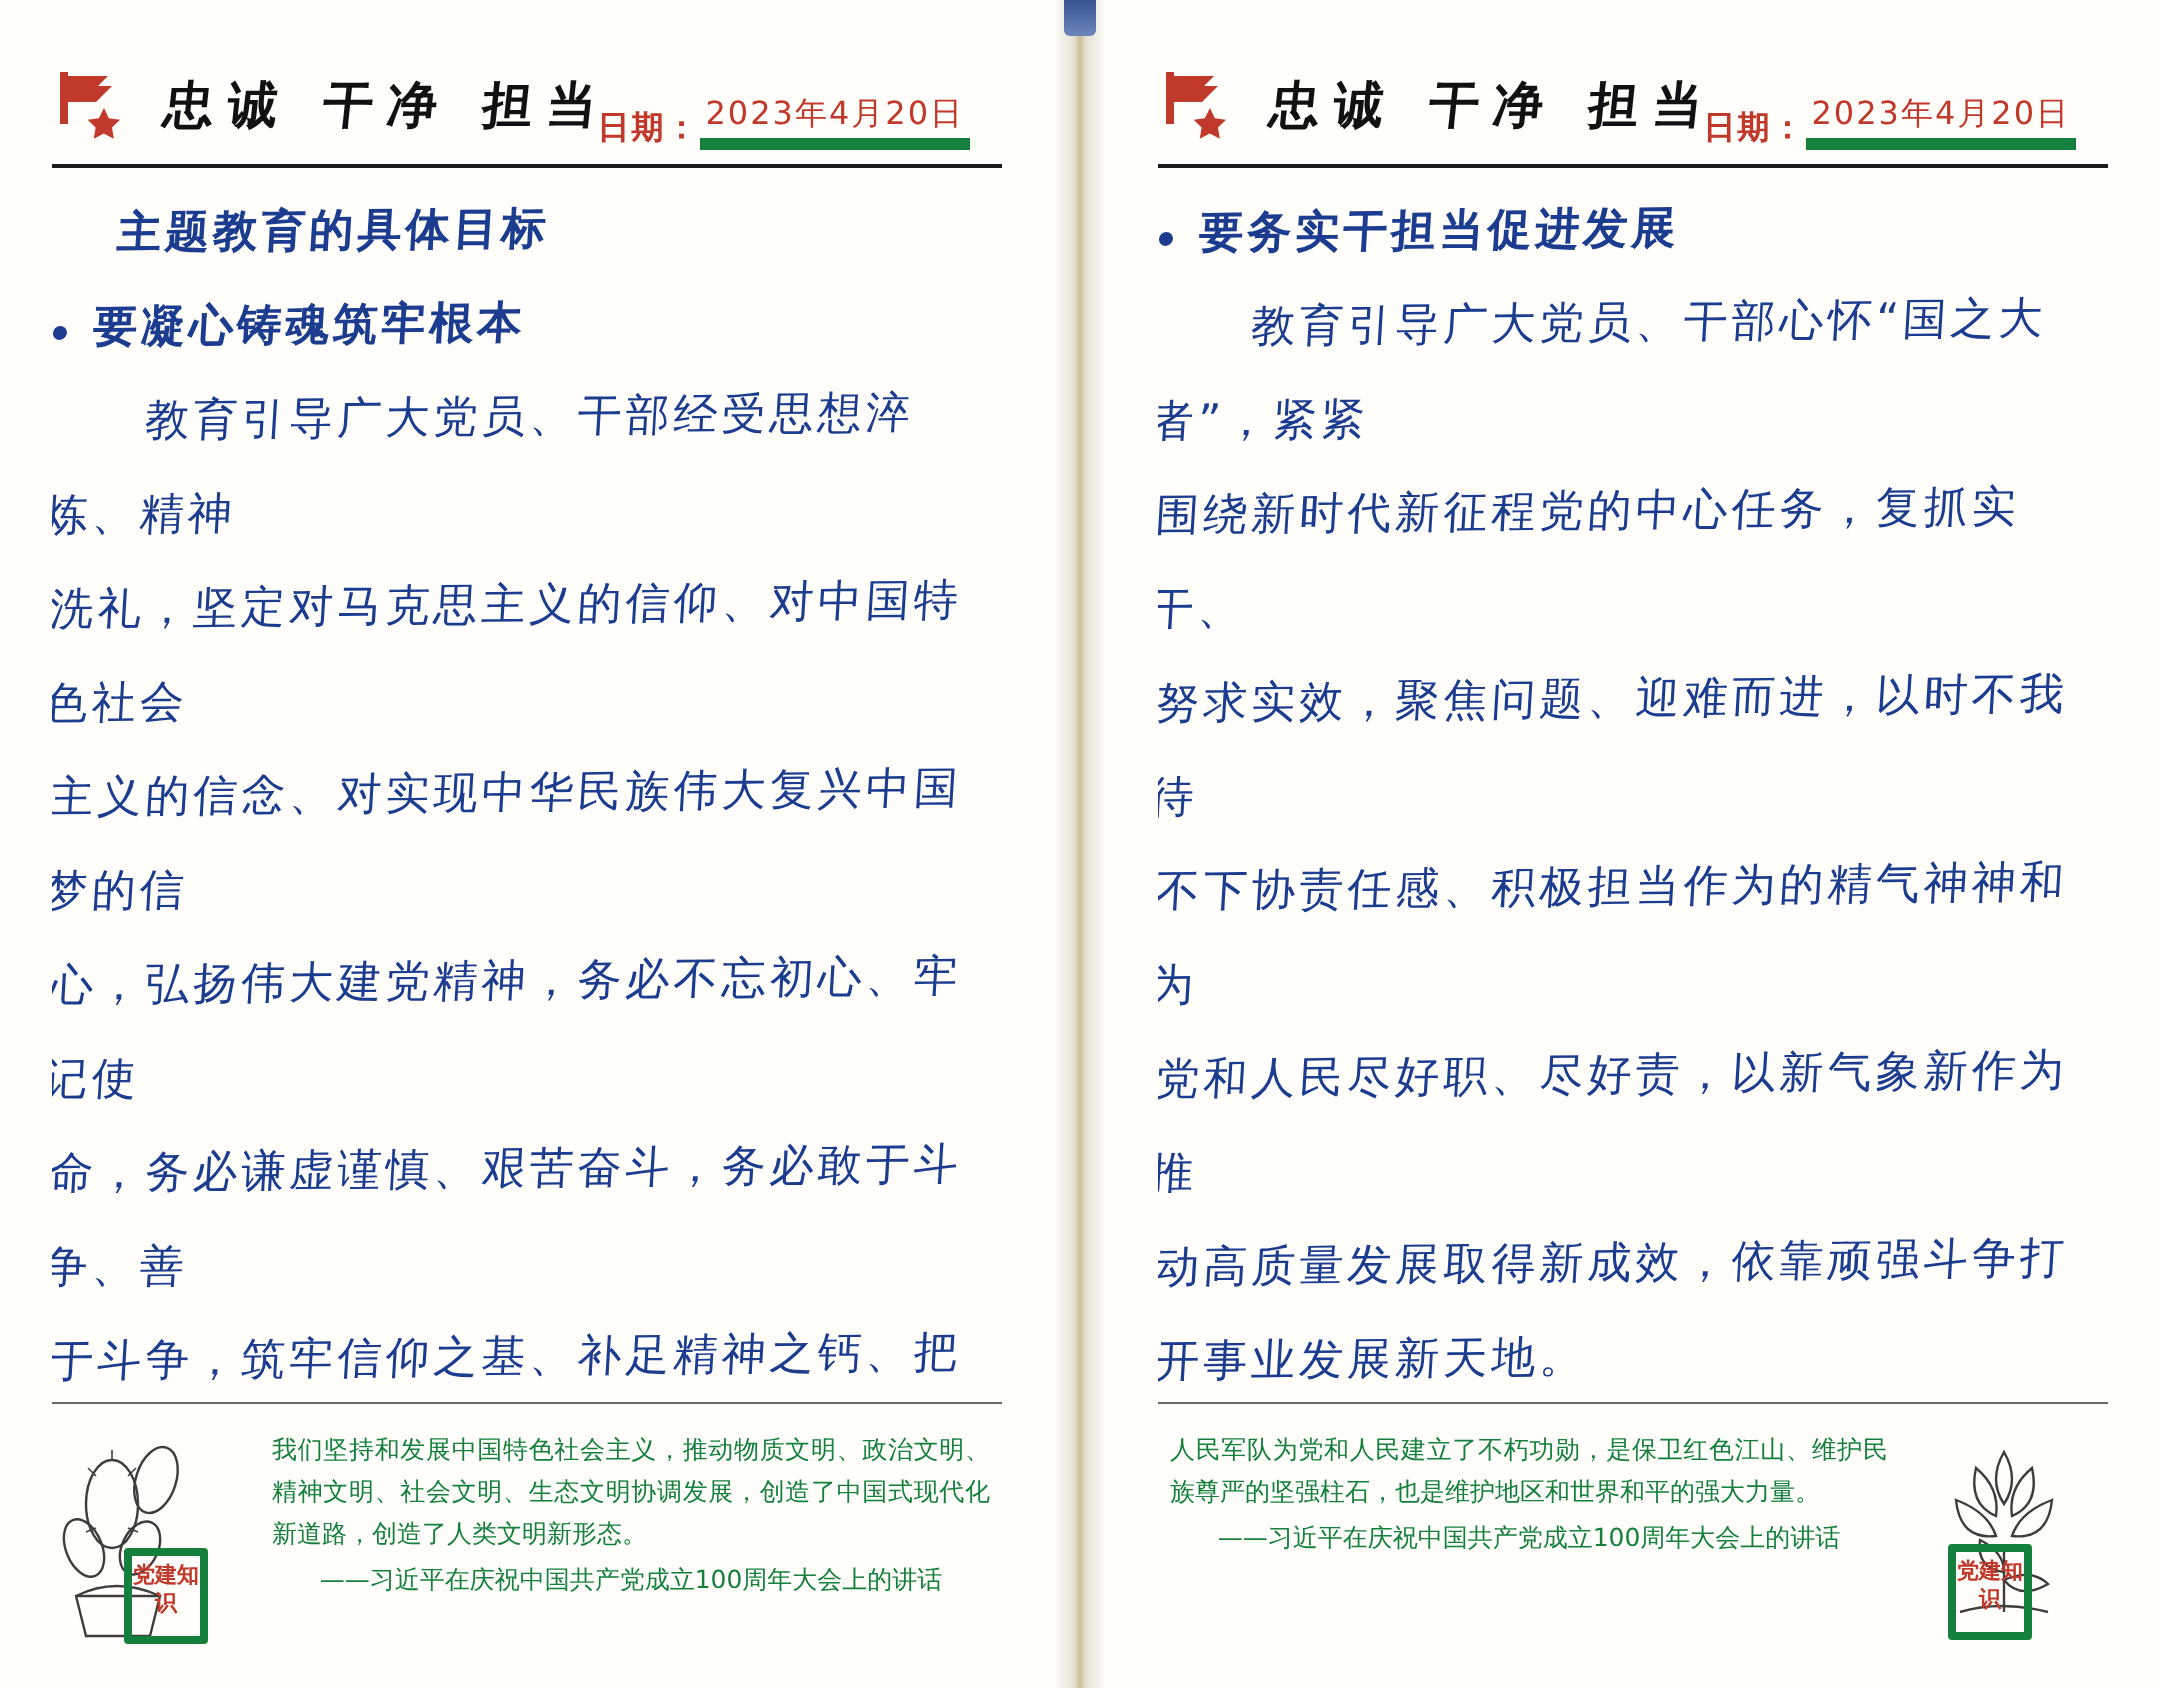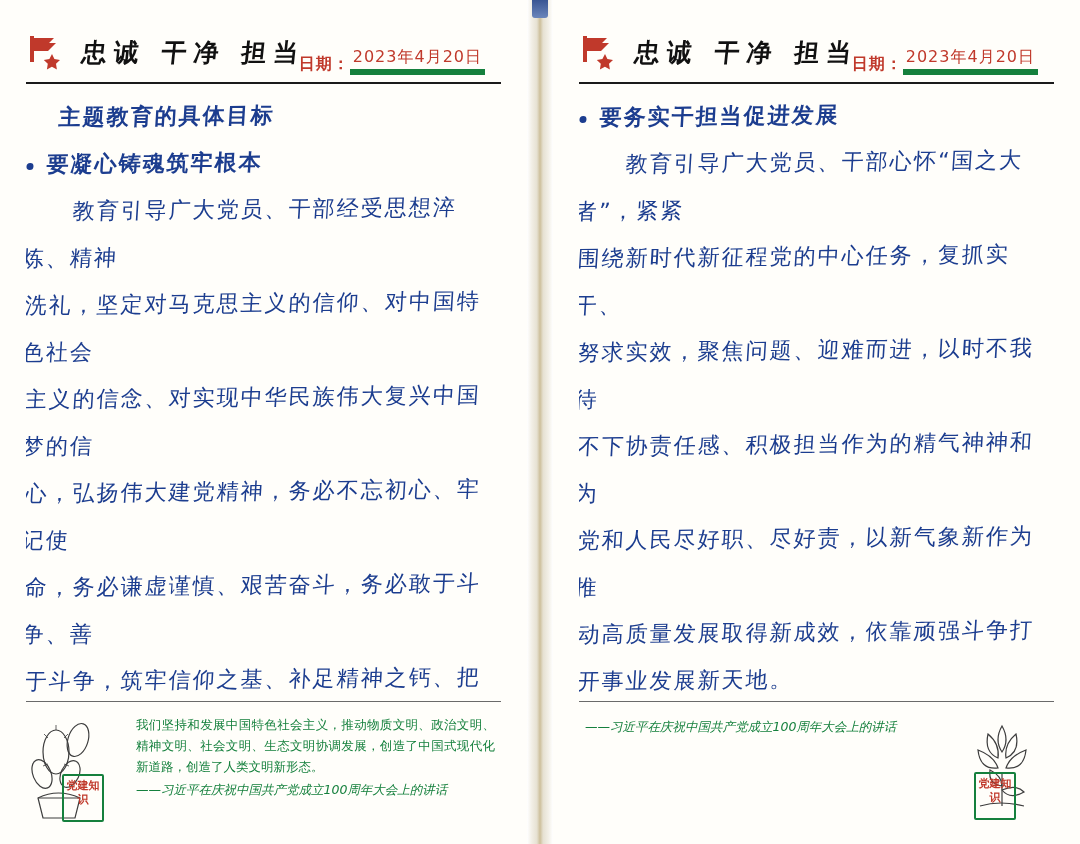--- a/index.html
+++ b/index.html
@@ -157,29 +157,28 @@
     flex: 1 1 auto;
     font-family: "DejaVu Sans", sans-serif;
     font-size: 12.5px;
     line-height: 21px;
     color: #15803d;
     padding: 2px 6px 0 6px;
     text-align: justify;
   }
   .footer .src {
     display: block;
-    text-align: left;
+    text-align: center;
     margin-top: 2px;
-    font-style: italic;
   }
   .stamp {
     position: absolute;
     width: 42px;
     height: 48px;
-    border: 2px solid #15803d;
+    border: 4px solid #15803d;
     border-radius: 2px;
     color: #c0392b;
     font-family: "DejaVu Sans", sans-serif;
     font-size: 11px;
     line-height: 14px;
     text-align: center;
     padding-top: 3px;
     box-sizing: border-box;
     letter-spacing: 0;
     font-weight: bold;
@@ -292,18 +291,19 @@
             <path d="M76 38 q-16 6 -20 18 q18 2 20 -18 z"></path>
             <path d="M40 58 q12 6 12 16 q-14 -2 -12 -16 z"></path>
             <path d="M52 60 v34"></path>
             <path d="M52 78 q14 -6 22 2 q-14 8 -22 -2 z"></path>
             <path d="M30 94 q20 -6 44 0"></path>
           </g>
         </svg>
         <div class="stamp" style="left:24px; top:60px;">党建知识</div>
       </div>
       <div class="quote">
+        <span>人民军队为党和人民建立了不朽功勋，是保卫红色江山、维护民族尊严的坚强柱石，也是维护地区和世界和平的强大力量。</span>
         <span class="src">——习近平在庆祝中国共产党成立100周年大会上的讲话</span>
       </div>
     </div>
   </div>
 
 </div>
 
 </body></html>

